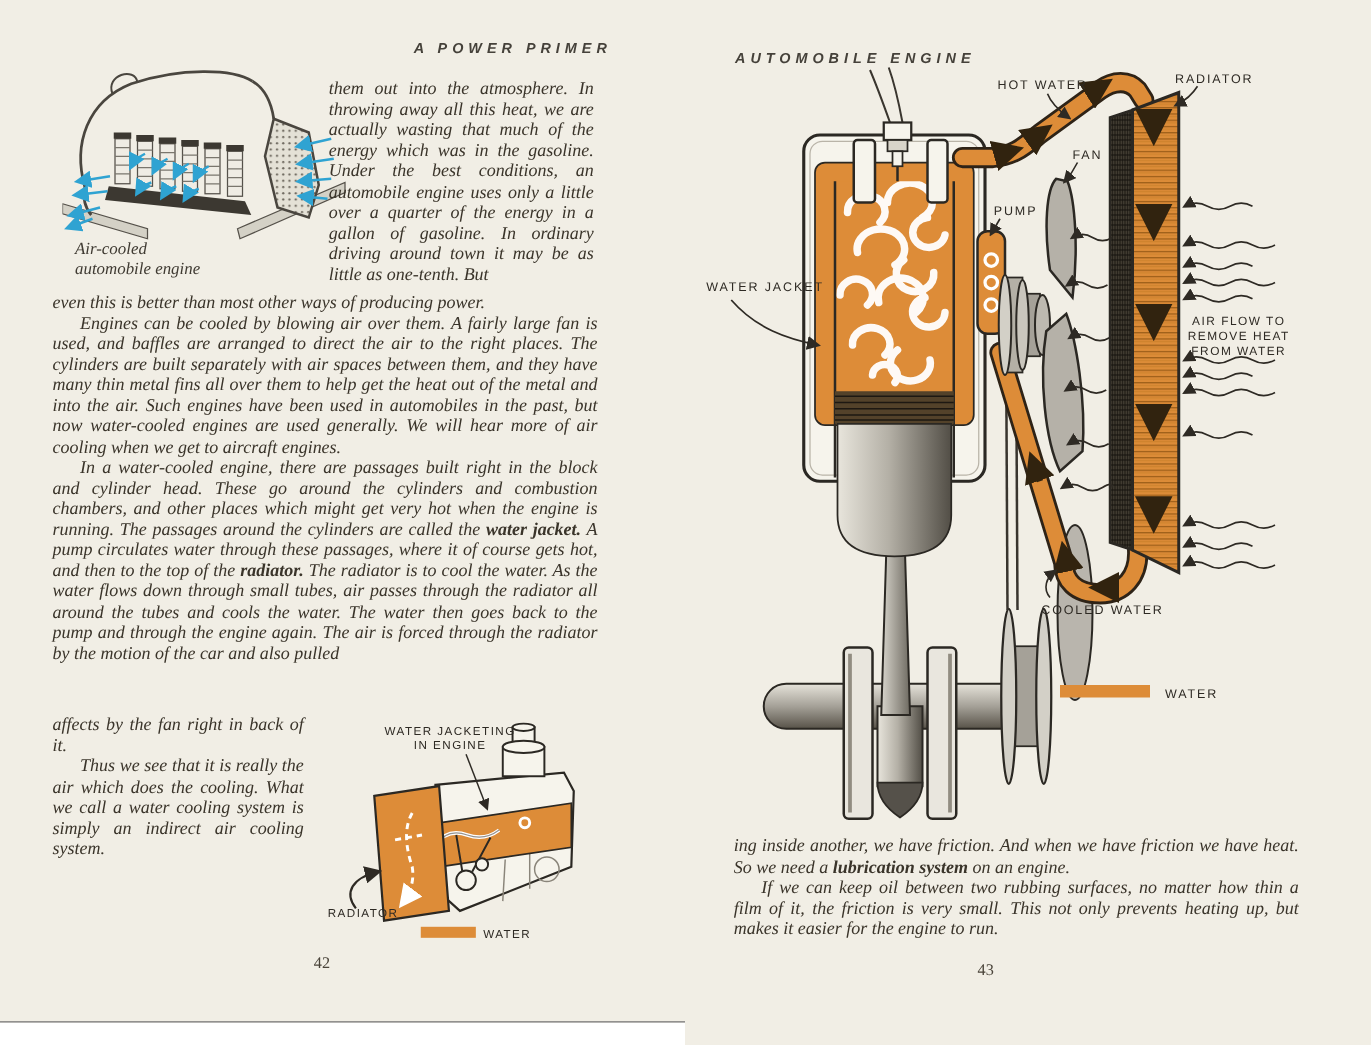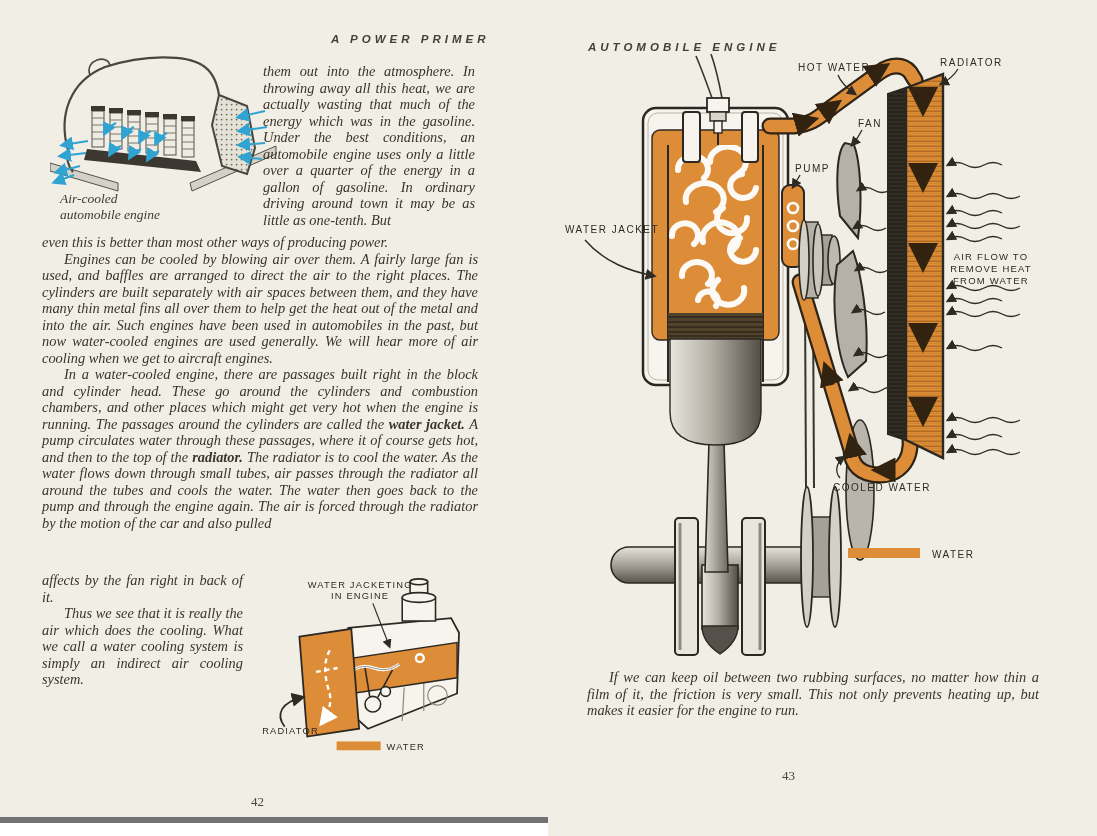--- a/index.html
+++ b/index.html
@@ -1,19 +1,19 @@
 <!DOCTYPE html>
 <html><head>
 <meta charset="utf-8">
 <style>
   html,body{margin:0;padding:0;}
   body{width:1097px;height:836px;position:relative;background:#ffffff;
        font-family:"Liberation Serif",serif;color:#3a342a;overflow:hidden;}
   .page{position:absolute;background:#f1eee5;}
-  #page-left{left:0;top:0;width:548px;height:817px;border-bottom:6px solid #737373;}
+  #page-left{left:0;top:0;width:548px;height:817px;border-bottom:1px solid #737373;}
   #page-right{left:548px;top:0;width:549px;height:836px;}
   .runhead{position:absolute;font-family:"Liberation Sans",sans-serif;font-style:italic;
            font-weight:bold;font-size:11.5px;letter-spacing:4px;color:#45413a;white-space:nowrap;}
   .body-text{font-size:14.4px;line-height:16.5px;text-align:justify;}
   .body-text p{margin:0;font-style:italic;}
   .indent{text-indent:22px;}
   .abs{position:absolute;}
   .pagenum{position:absolute;font-size:13px;color:#4a443a;}
   b{font-weight:bold;}
   .dlabel{font-family:"Liberation Sans",sans-serif;font-size:10px;letter-spacing:1.5px;fill:#2e2a24;}
@@ -174,21 +174,21 @@
         <path d="M30,156 C20,143 27,131 48,126" stroke="#2e2a24" stroke-width="1.8" fill="none" marker-end="url(#mA2)"></path>
 
         <rect x="83" y="171" width="45" height="9" fill="#dd8c38"></rect>
         <text class="dlabel-s" x="134" y="180">WATER</text>
       </svg>
     </div>
     <p>affects by the fan right in back of it.</p>
     <p class="indent">Thus we see that it is really the air which does the cooling. What we call a water cooling system is simply an indirect air cooling system.</p>
   </div>
 
-  <div class="pagenum" style="left:251px;top:762px;margin-top:32px;">42</div>
+  <div class="pagenum" style="left:251px;top:762px;">42</div>
 </div>
 
 <div class="page" id="page-right">
 
   <div class="runhead" style="left:40px;top:41px;">AUTOMOBILE ENGINE</div>
 
   <div class="abs" style="left:12px;top:50px;width:530px;height:620px;">
     <svg width="530" height="620" viewBox="0 0 530 620">
       <defs>
         <pattern id="mesh" width="4" height="4" patternUnits="userSpaceOnUse">
@@ -375,17 +375,18 @@
       <text class="dlabel-s" x="431" y="234" text-anchor="middle">FROM WATER</text>
       <text class="dlabel" x="273" y="441">COOLED WATER</text>
       <path d="M280,428 C274,421 277,412 284,407" stroke="#2e2a24" stroke-width="1.3" fill="none" marker-end="url(#mA)"></path>
 
       <rect x="288" y="498" width="72" height="10" fill="#dd8c38"></rect>
       <text class="dlabel" x="372" y="508">WATER</text>
     </svg>
   </div>
 
   <div class="abs body-text" style="left:39px;top:669px;width:452px;">
+    <p><span>ing inside another, we have friction. And when we have friction we have heat. So we need a </span><b>lubrication system</b><span> on an engine.</span></p>
     <p class="indent">If we can keep oil between two rubbing surfaces, no matter how thin a film of it, the friction is very small. This not only prevents heating up, but makes it easier for the engine to run.</p>
   </div>
 
   <div class="pagenum" style="left:234px;top:768px;">43</div>
 </div>
 
 </body></html>

